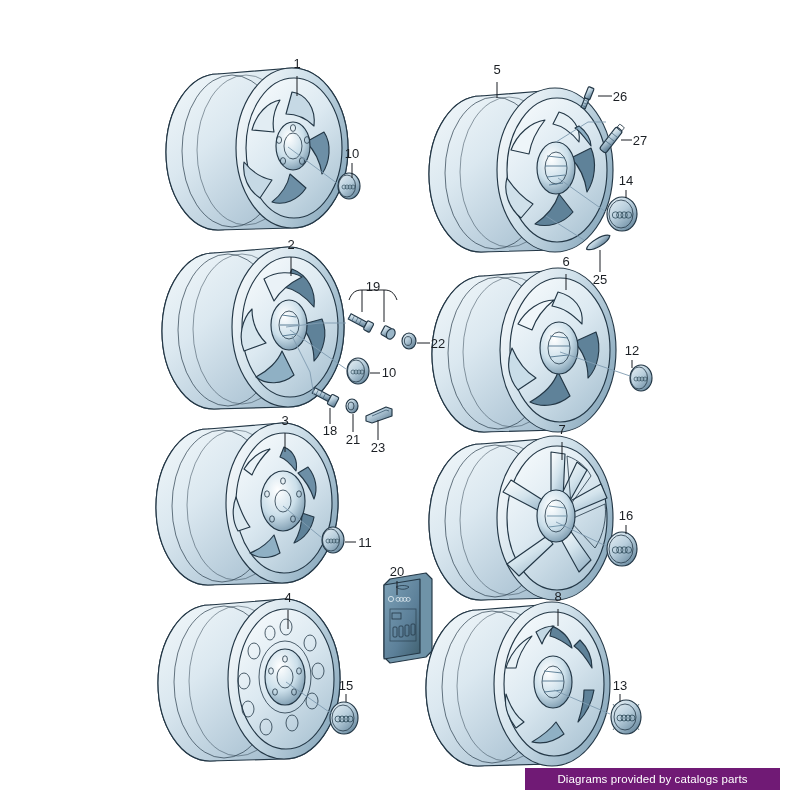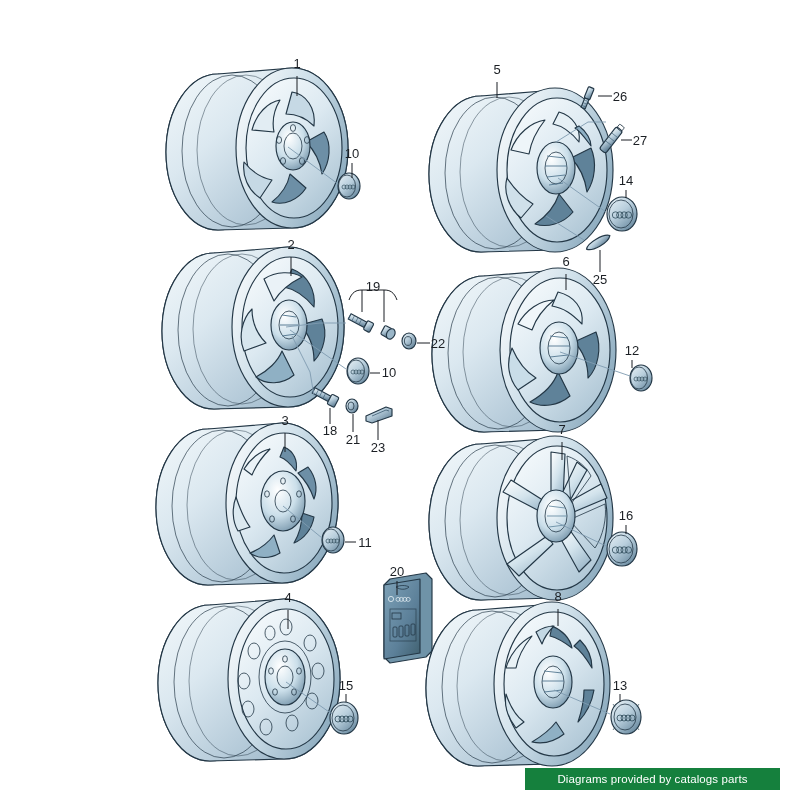--- a/index.html
+++ b/index.html
@@ -46,21 +46,21 @@
     stroke-linejoin: round;
     stroke-linecap: round;
   }
   .outline-thin {
     stroke: #233746;
     stroke-width: 0.8;
     fill: none;
   }
   #footer-banner {
     position: absolute;
-    background: #15803d;
+    background: #701a75;
     color: #ffffff;
     font-family: "Liberation Sans", sans-serif;
     font-size: 11.5px;
     letter-spacing: 0.1px;
     left: 525px;
     top: 768px;
     width: 255px;
     height: 22px;
     line-height: 22px;
     text-align: center;

